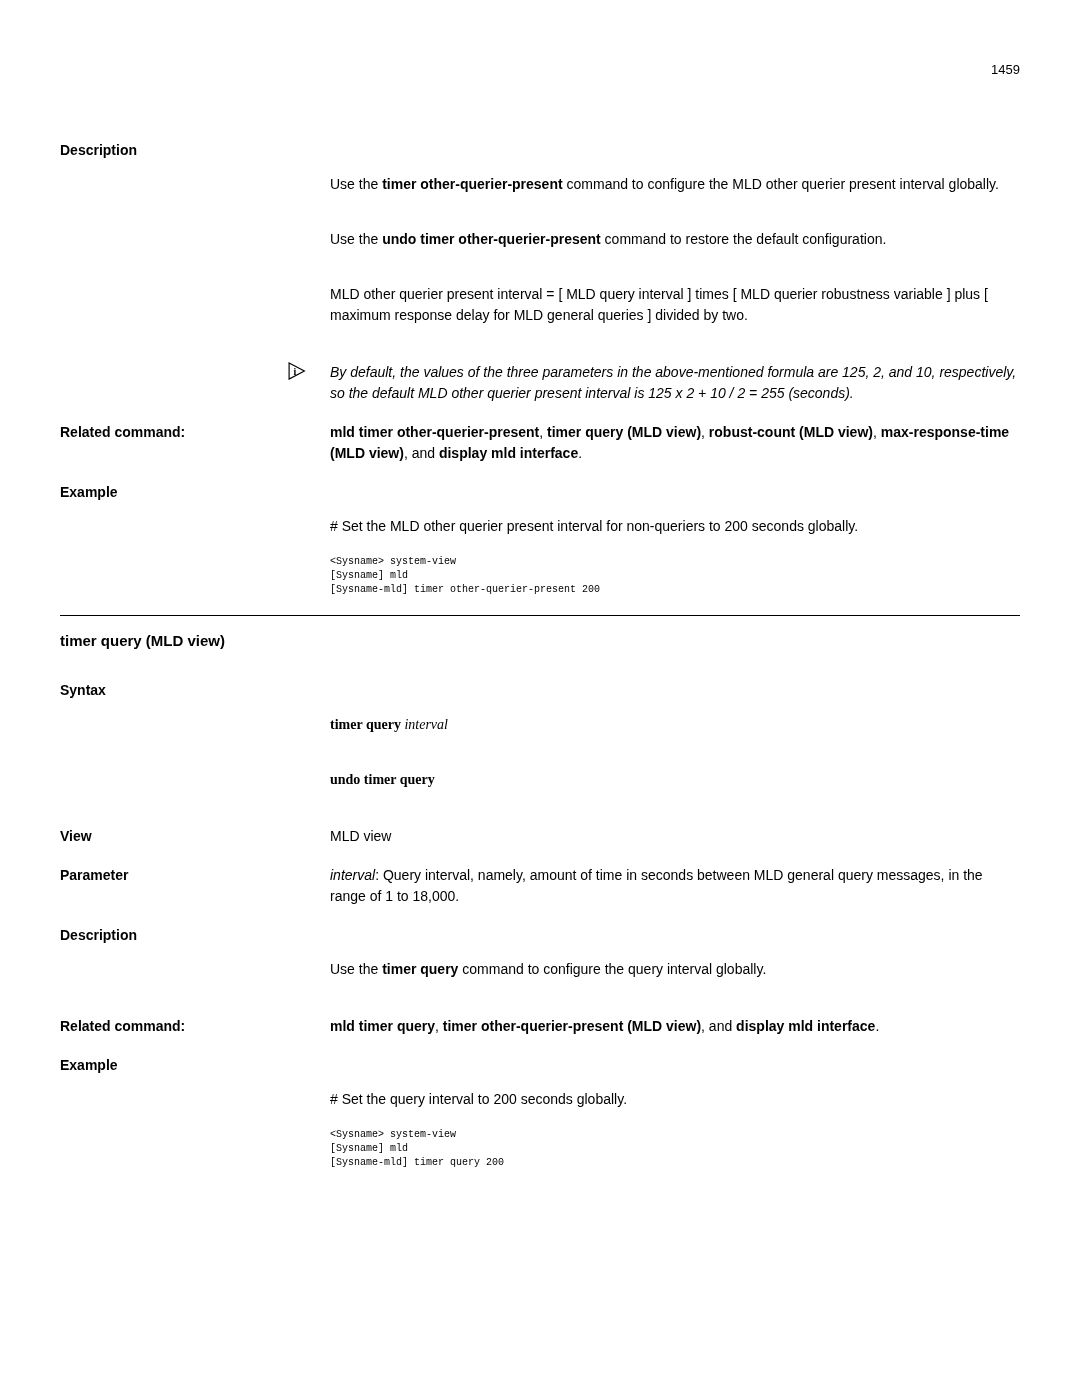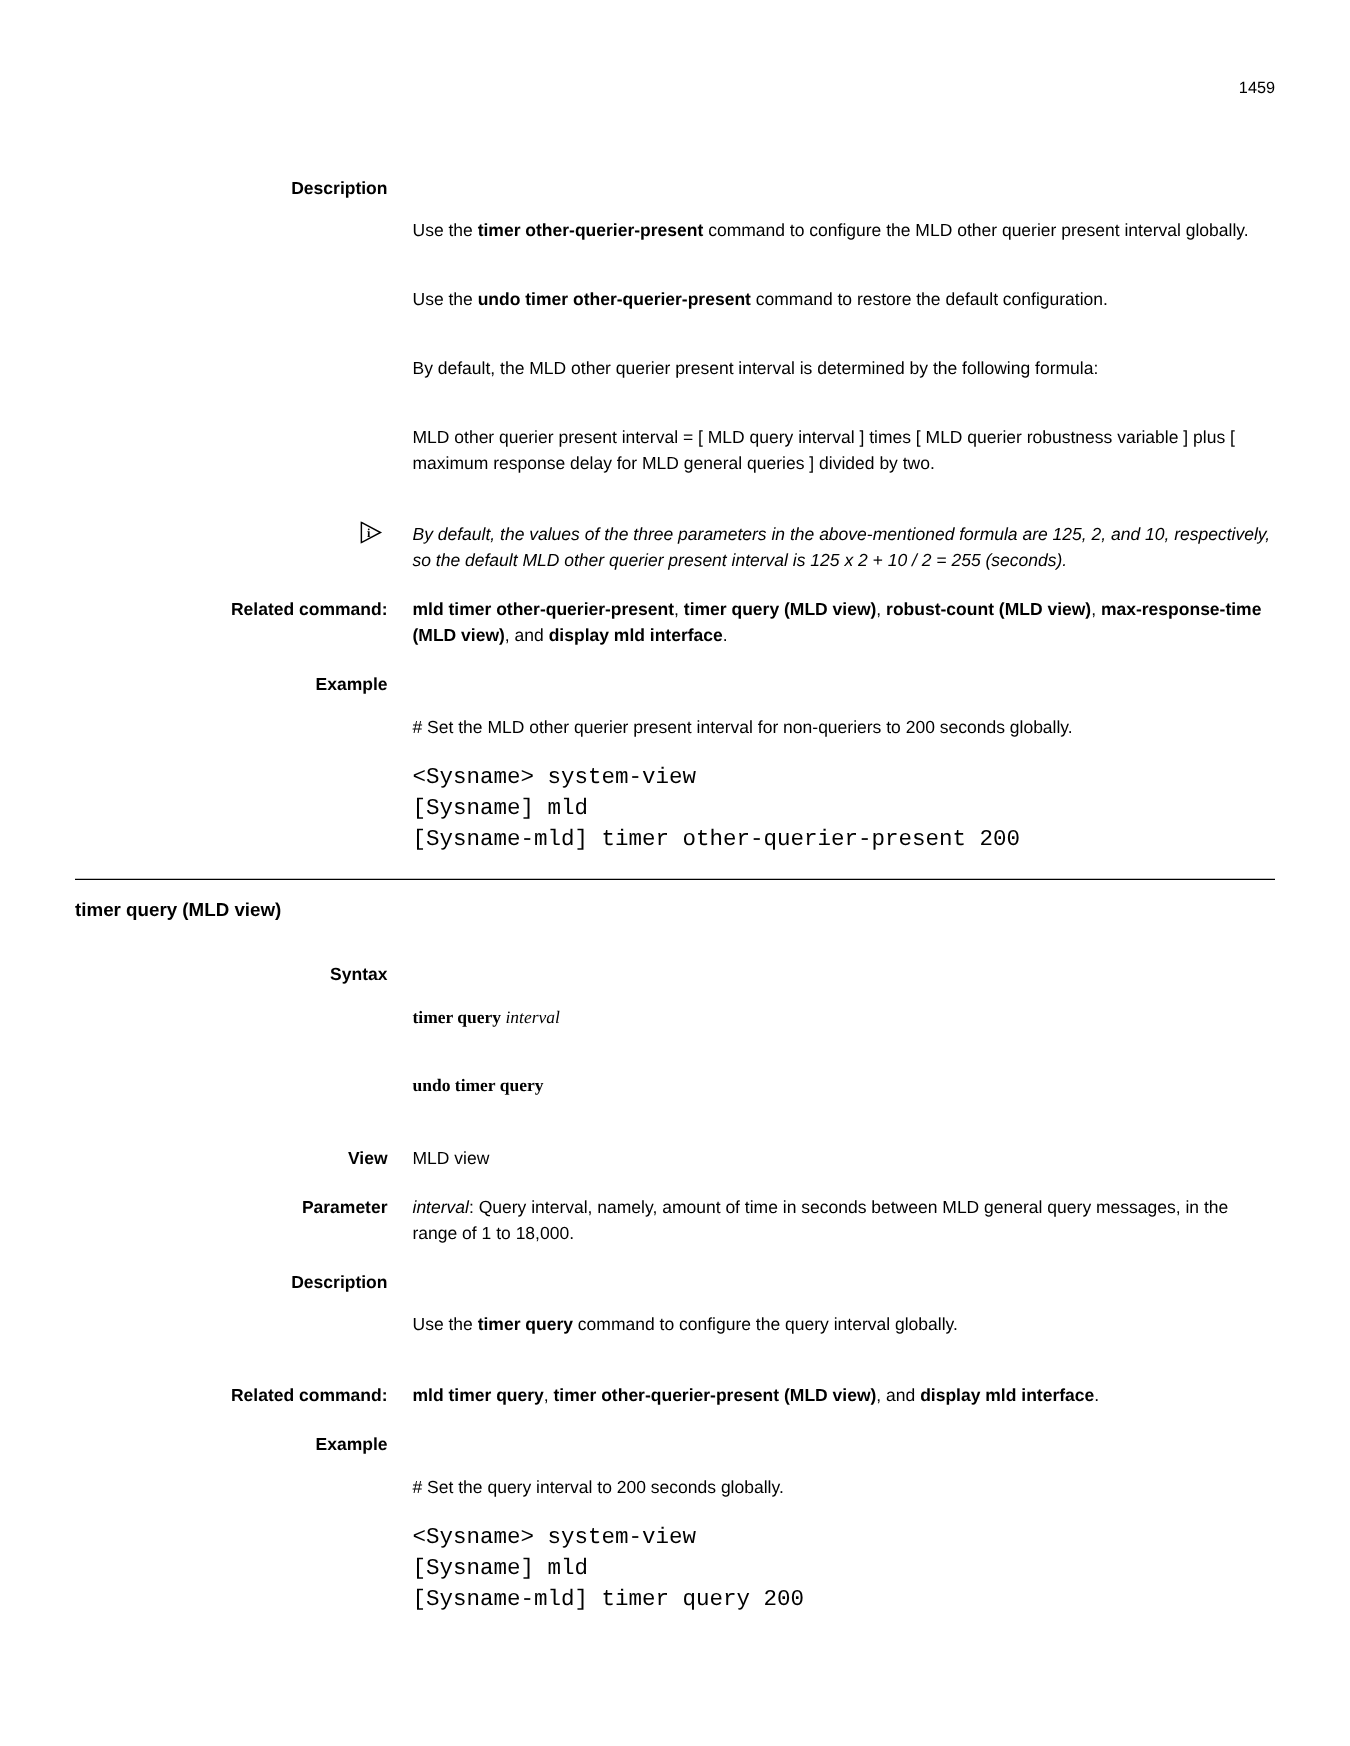--- a/index.html
+++ b/index.html
@@ -17,21 +17,20 @@
     font-weight: normal;
     font-size: 13px;
     margin-bottom: 60px;
   }
   .row {
     display: flex;
     margin-bottom: 18px;
   }
   .label-col {
     width: 270px;
-    text-align: right;
     padding-right: 20px;
     font-weight: bold;
     flex-shrink: 0;
   }
   .content-col {
     flex: 1;
   }
   .para {
     margin-bottom: 18px;
     margin-top: 34px;
@@ -50,21 +49,21 @@
   }
   .note-icon {
     display: inline-block;
     width: 22px;
     height: 18px;
     position: relative;
   }
   .note-icon svg { width: 22px; height: 18px; }
   .code-block {
     font-family: "Courier New", monospace;
-    font-size: 18px;
+    font-size: 10px;
     white-space: pre;
     line-height: 1.4;
   }
   .hr {
     border: none;
     border-top: 1px solid #000;
     margin: 14px 0 14px 0;
   }
   .section-title {
     font-weight: bold;
@@ -84,21 +83,20 @@
 
 <div class="row">
   <div class="label-col">Description</div>
   <div class="content-col">
     <div class="para">
       <span>Use the </span><span class="bold">timer other-querier-present</span><span> command to configure the MLD other querier present interval globally.</span>
     </div>
     <div class="para">
       <span>Use the </span><span class="bold">undo timer other-querier-present</span><span> command to restore the default configuration.</span>
     </div>
-    <div class="para">By default, the MLD other querier present interval is determined by the following formula:</div>
     <div class="para">MLD other querier present interval = [ MLD query interval ] times [ MLD querier robustness variable ] plus [ maximum response delay for MLD general queries ] divided by two.</div>
   </div>
 </div>
 
 <div class="note-row">
   <div class="note-icon-col">
     <span class="note-icon">
       <svg viewBox="0 0 24 20">
         <path d="M1 1 L18 10 L1 19 Z" fill="none" stroke="#000" stroke-width="1.3"></path>
         <text x="6" y="14" font-size="11" font-weight="bold" font-family="serif">i</text>

